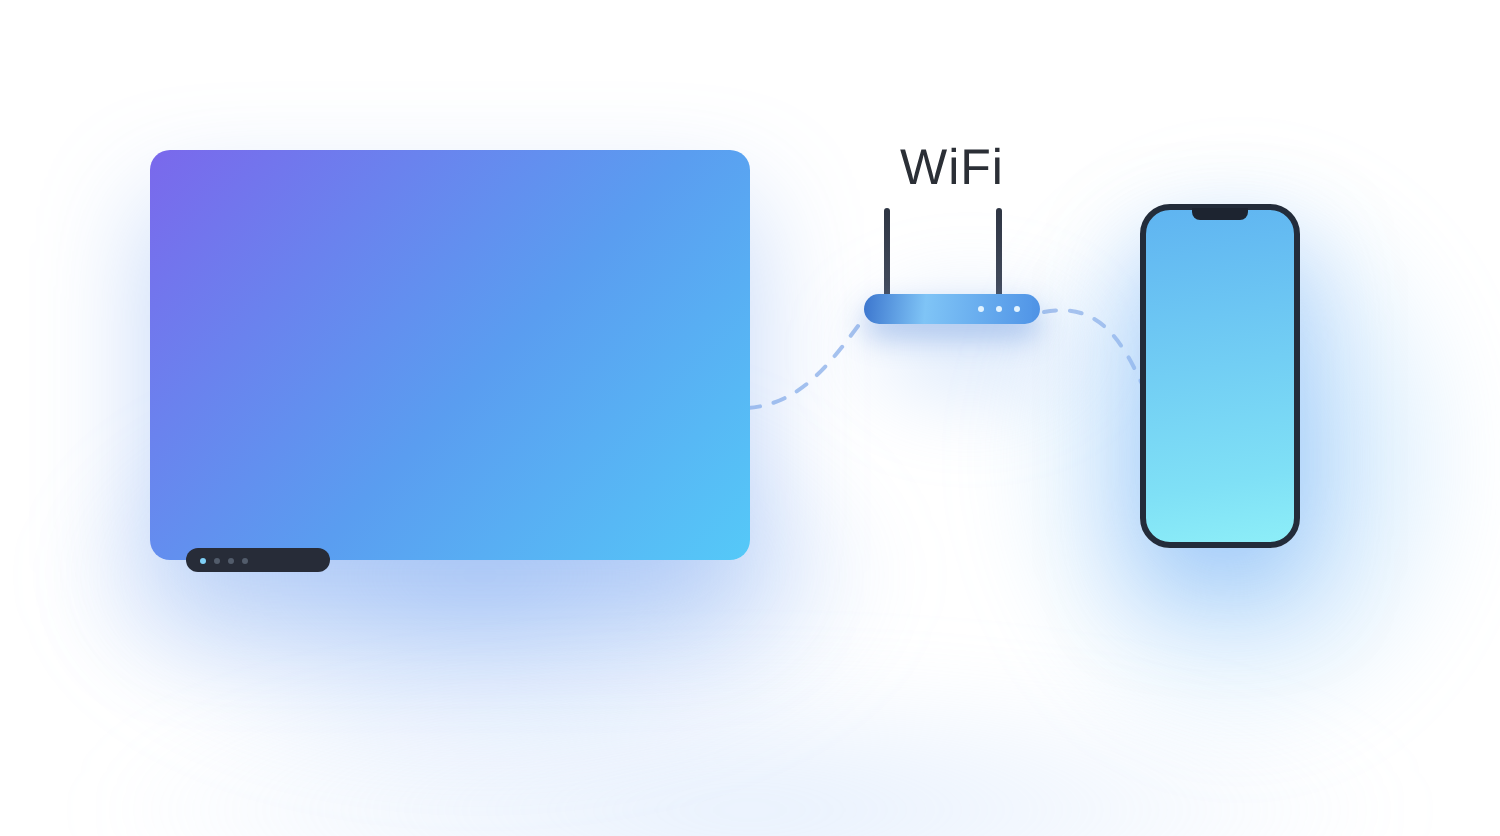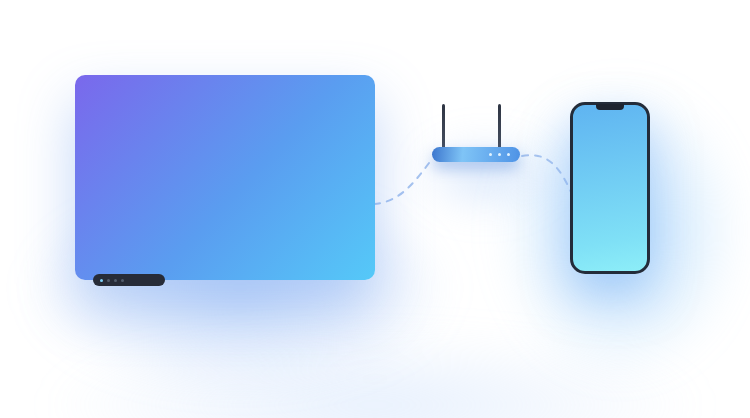--- a/index.html
+++ b/index.html
@@ -158,20 +158,21 @@
 
   <div class="tv">
     <div class="soundbar">
       <span class="led on"></span>
       <span class="led"></span>
       <span class="led"></span>
       <span class="led"></span>
     </div>
   </div>
 
+  <div class="wifi-label">WiFi</div>
 
   <div class="router">
     <div class="antenna a-left"></div>
     <div class="antenna a-right"></div>
     <div class="router-body">
       <span class="led"></span>
       <span class="led"></span>
       <span class="led"></span>
     </div>
   </div>

